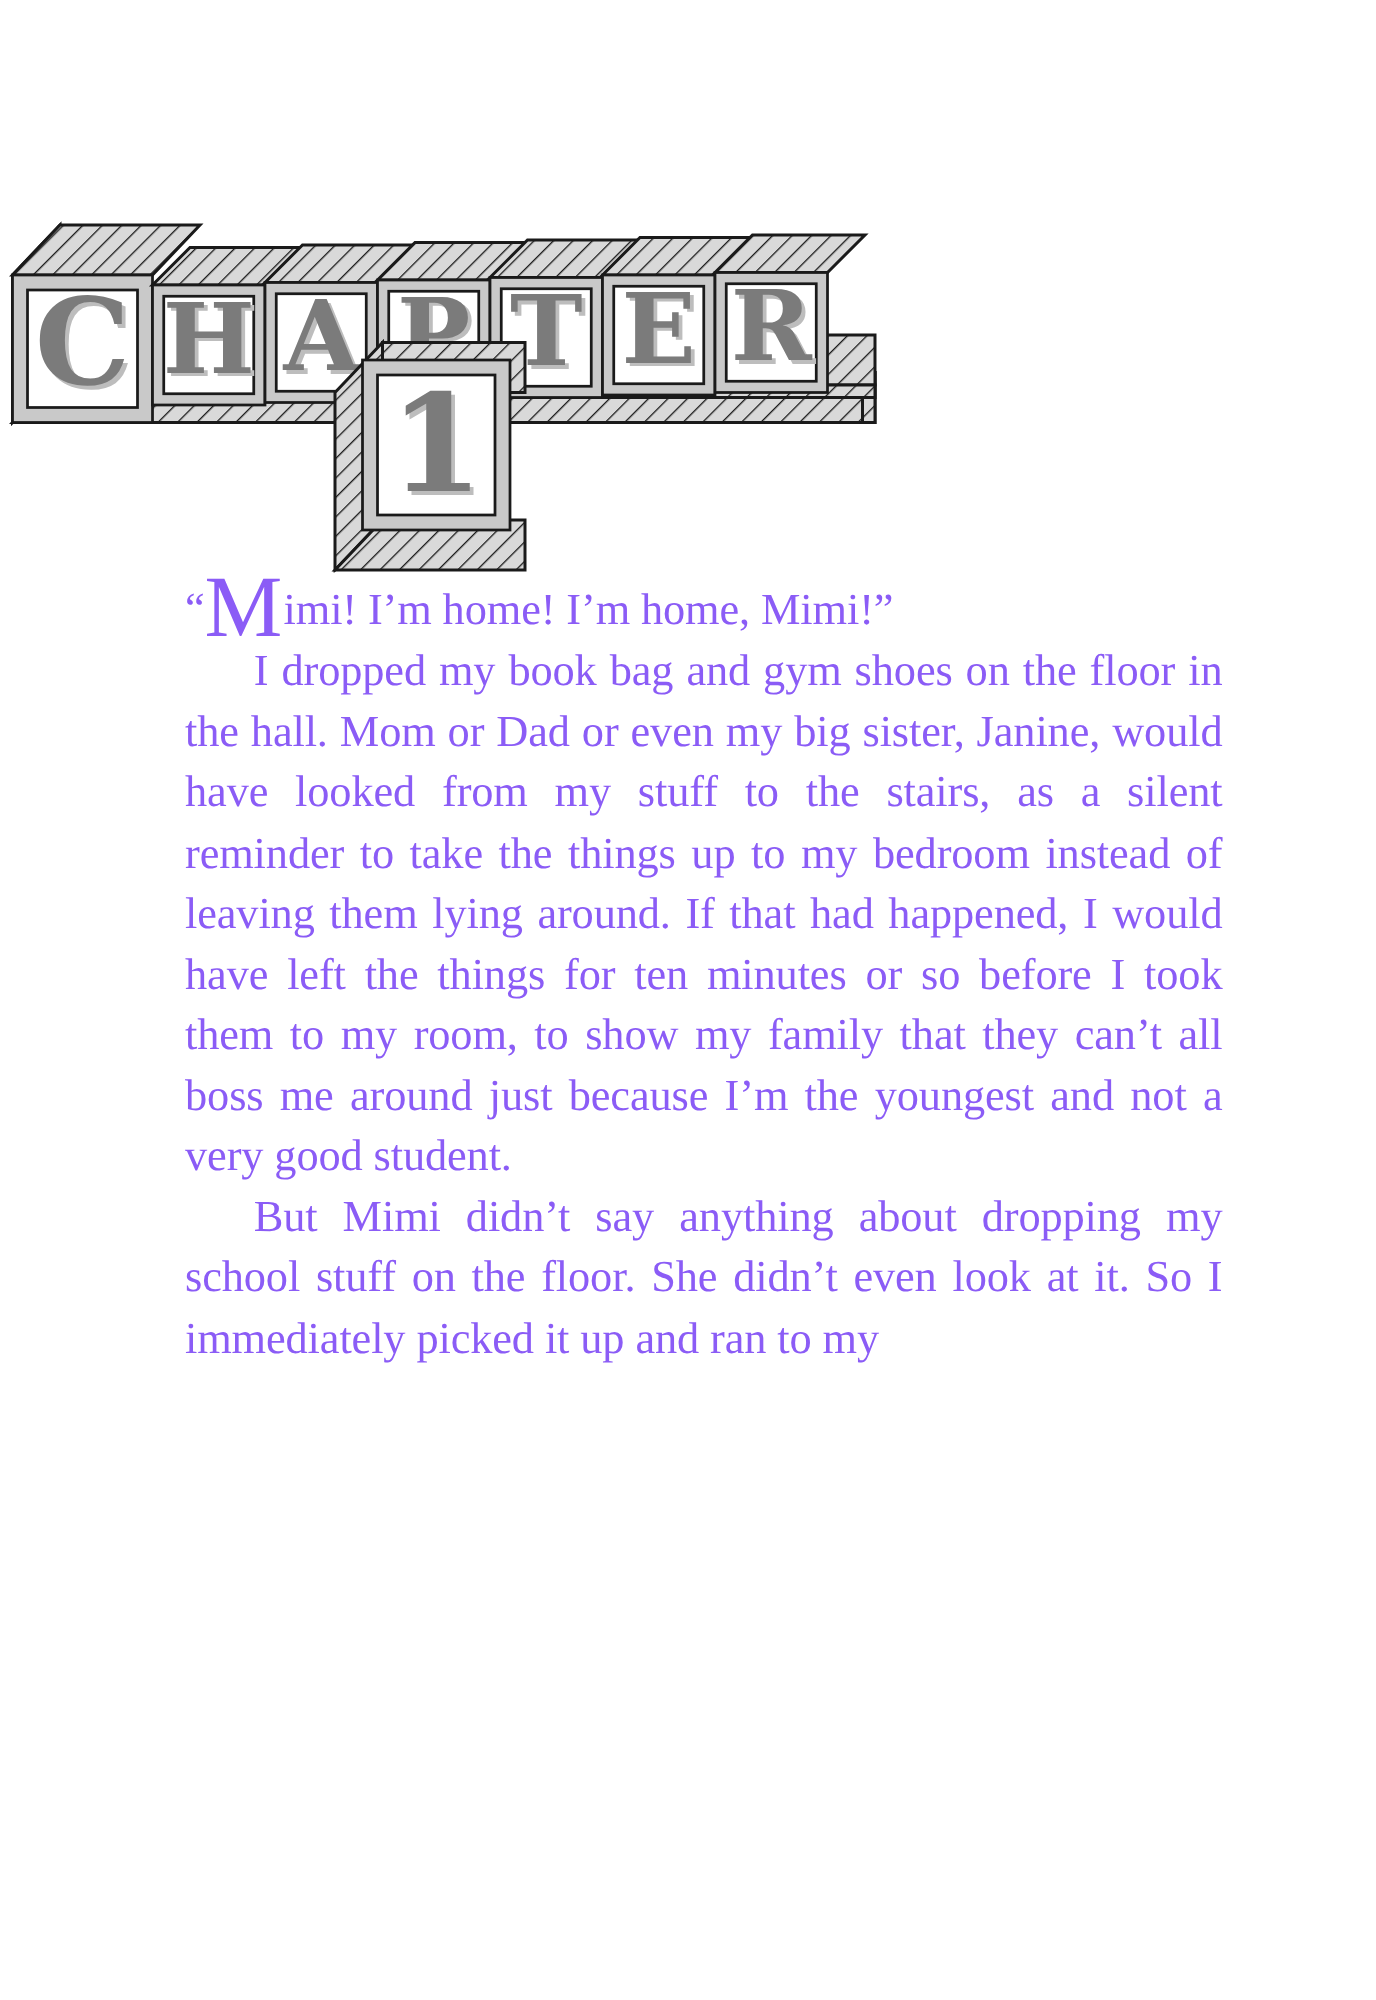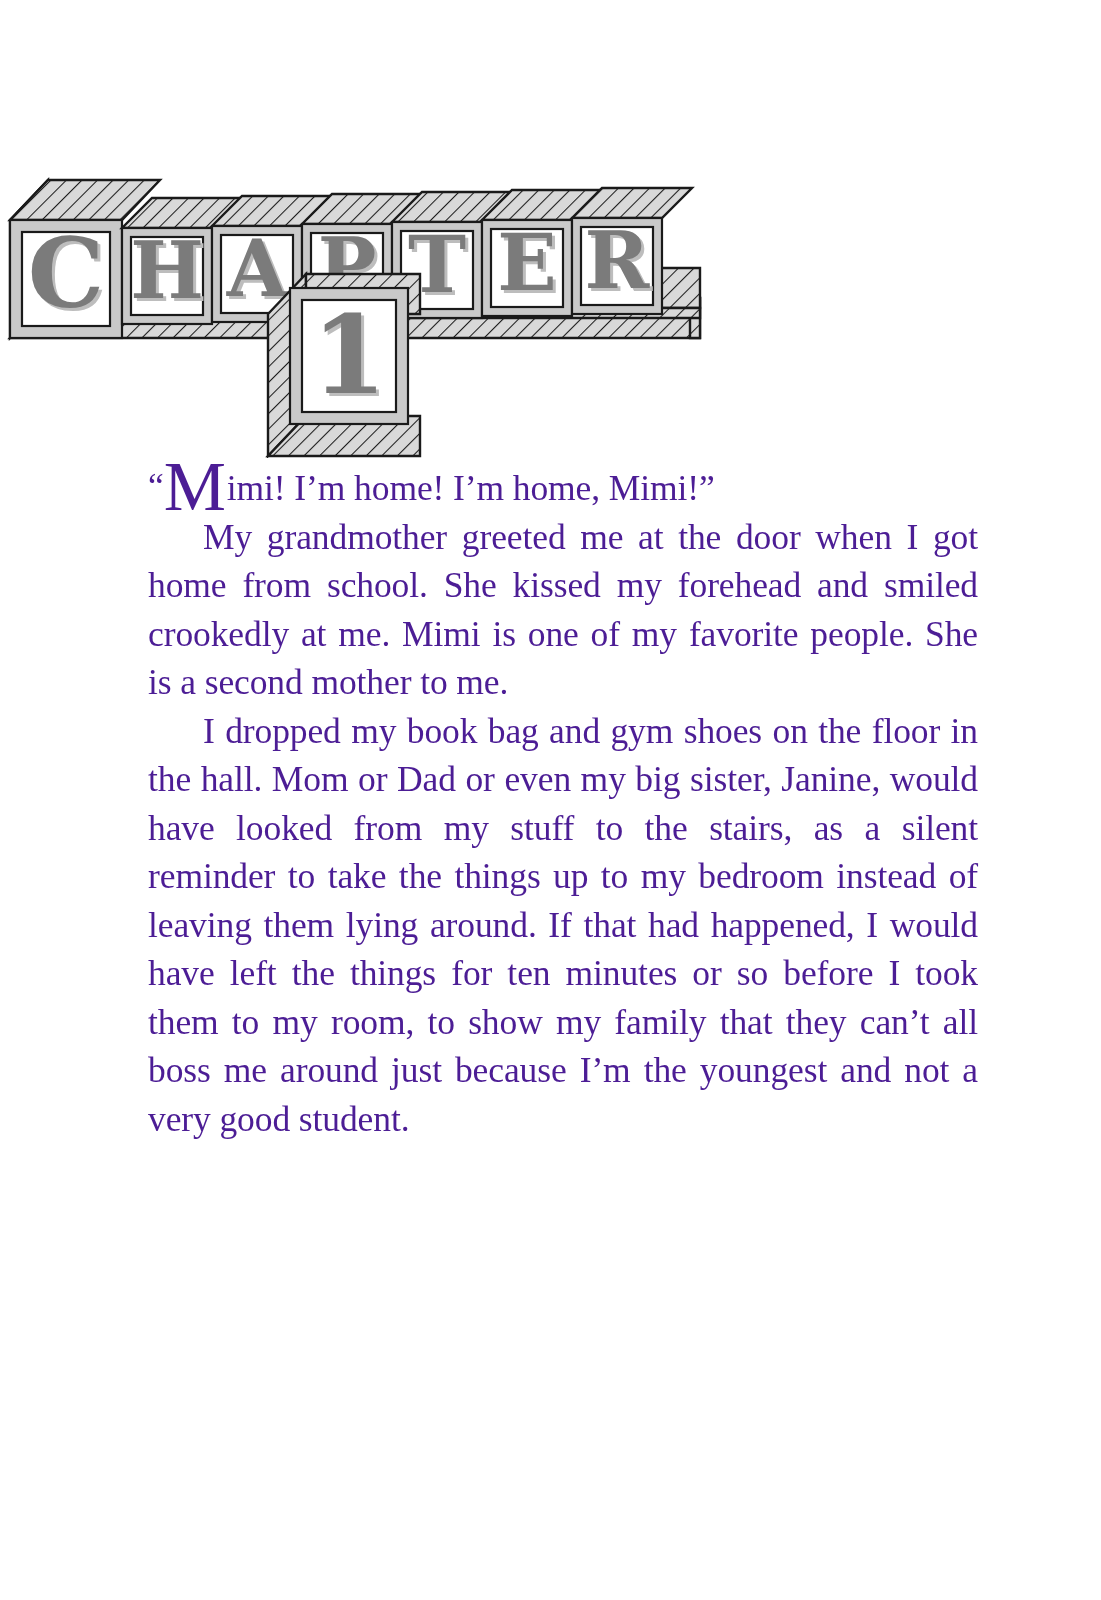--- a/index.html
+++ b/index.html
@@ -58,21 +58,21 @@
     top: 462px;
     width: 830px;
   }
   .para {
     margin: 0;
     text-align: justify;
     text-justify: inter-word;
     font-size: 35.5px;
     line-height: 48.5px;
     letter-spacing: -0.1px;
-    color: #4c1d95;
+    color: #8b5cf6;
     -webkit-hyphens: none;
     hyphens: none;
   }
   .para.indent {
     text-indent: 55px;
   }
   .para.no-indent {
     text-indent: 0;
   }
   .para.lastline-left {
@@ -174,20 +174,20 @@
       <text class="letter-shadow" x="352" y="228" font-size="108">1</text>
       <text class="letter-text" x="349" y="225" font-size="108">1</text>
     </svg>
   </div>
 
   <div class="body-text">
 
     <p class="para no-indent opening lastline-left"><span class="dropquote">“</span><span class="dropcap">M</span><span>imi! I’m home! I’m home, Mimi!”</span></p>
 
 
-    <p class="para indent">My grandmother greeted me at the door when I got home from school. She kissed my forehead and smiled crookedly at me. Mimi is one of my favorite people. She is a second mother to me.</p>
 
     <p class="para indent">I dropped my book bag and gym shoes on the floor in the hall. Mom or Dad or even my big sis­ter, Janine, would have looked from my stuff to the stairs, as a silent reminder to take the things up to my bedroom instead of leaving them lying around. If that had happened, I would have left the things for ten minutes or so before I took them to my room, to show my family that they can’t all boss me around just because I’m the youngest and not a very good student.</p>
 
+    <p class="para indent">But Mimi didn’t say anything about dropping my school stuff on the floor. She didn’t even look at it. So I immediately picked it up and ran to my</p>
 
   </div>
 
 </div>
 
 </body></html>

